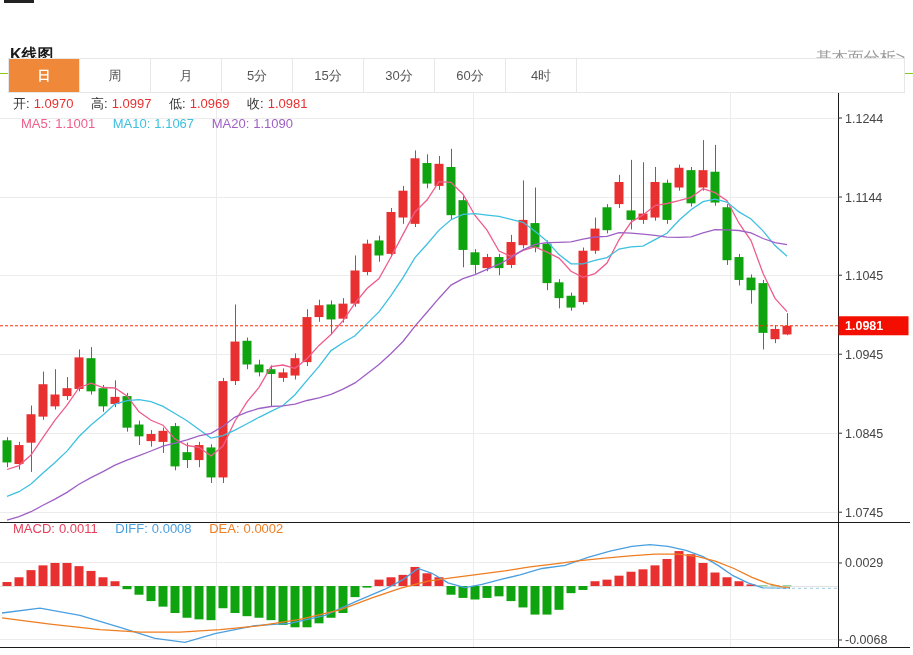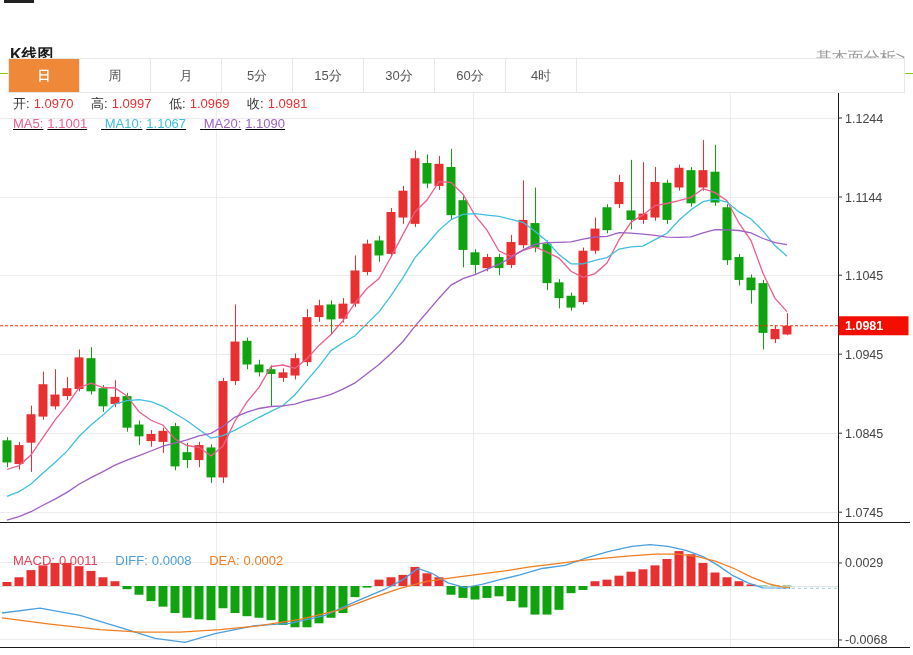--- a/index.html
+++ b/index.html
@@ -298,25 +298,25 @@
         </g>
       </svg>
 
     <div class="row" style="left:13px;top:2px;text-align:right;">
       <span class="lab">开:</span><span class="gap" style="color: rgb(233, 48, 48);">1.0970</span>
       <span class="lab">高:</span><span class="gap" style="color: rgb(233, 48, 48);">1.0997</span>
       <span class="lab">低:</span><span class="gap" style="color: rgb(233, 48, 48);">1.0969</span>
       <span class="lab">收:</span><span style="color: rgb(233, 48, 48);">1.0981</span>
     </div>
 
-    <div class="row" style="left:13px;top:23px;text-decoration:underline;">
+    <div class="row" style="left:21px;top:23px;">
       <span style="color: rgb(238, 93, 140);">MA5:</span><span class="gap" style="color: rgb(238, 93, 140);">1.1001</span>
       <span style="color: rgb(62, 192, 224);">MA10:</span><span class="gap" style="color: rgb(62, 192, 224);">1.1067</span>
       <span style="color: rgb(159, 96, 197);">MA20:</span><span style="color: rgb(159, 96, 197);">1.1090</span>
     </div>
 
-    <div class="row" style="left:13px;top:460px;">
+    <div class="row" style="left:13px;top:428px;">
       <span style="color: rgb(232, 64, 90);">MACD:</span><span class="gap" style="color: rgb(232, 64, 90);">0.0011</span>
       <span style="color: rgb(74, 159, 224);">DIFF:</span><span class="gap" style="color: rgb(74, 159, 224);">0.0008</span>
       <span style="color: rgb(239, 125, 33);">DEA:</span><span style="color: rgb(239, 125, 33);">0.0002</span>
     </div>
   </div>
 </div>
 
 </body></html>

